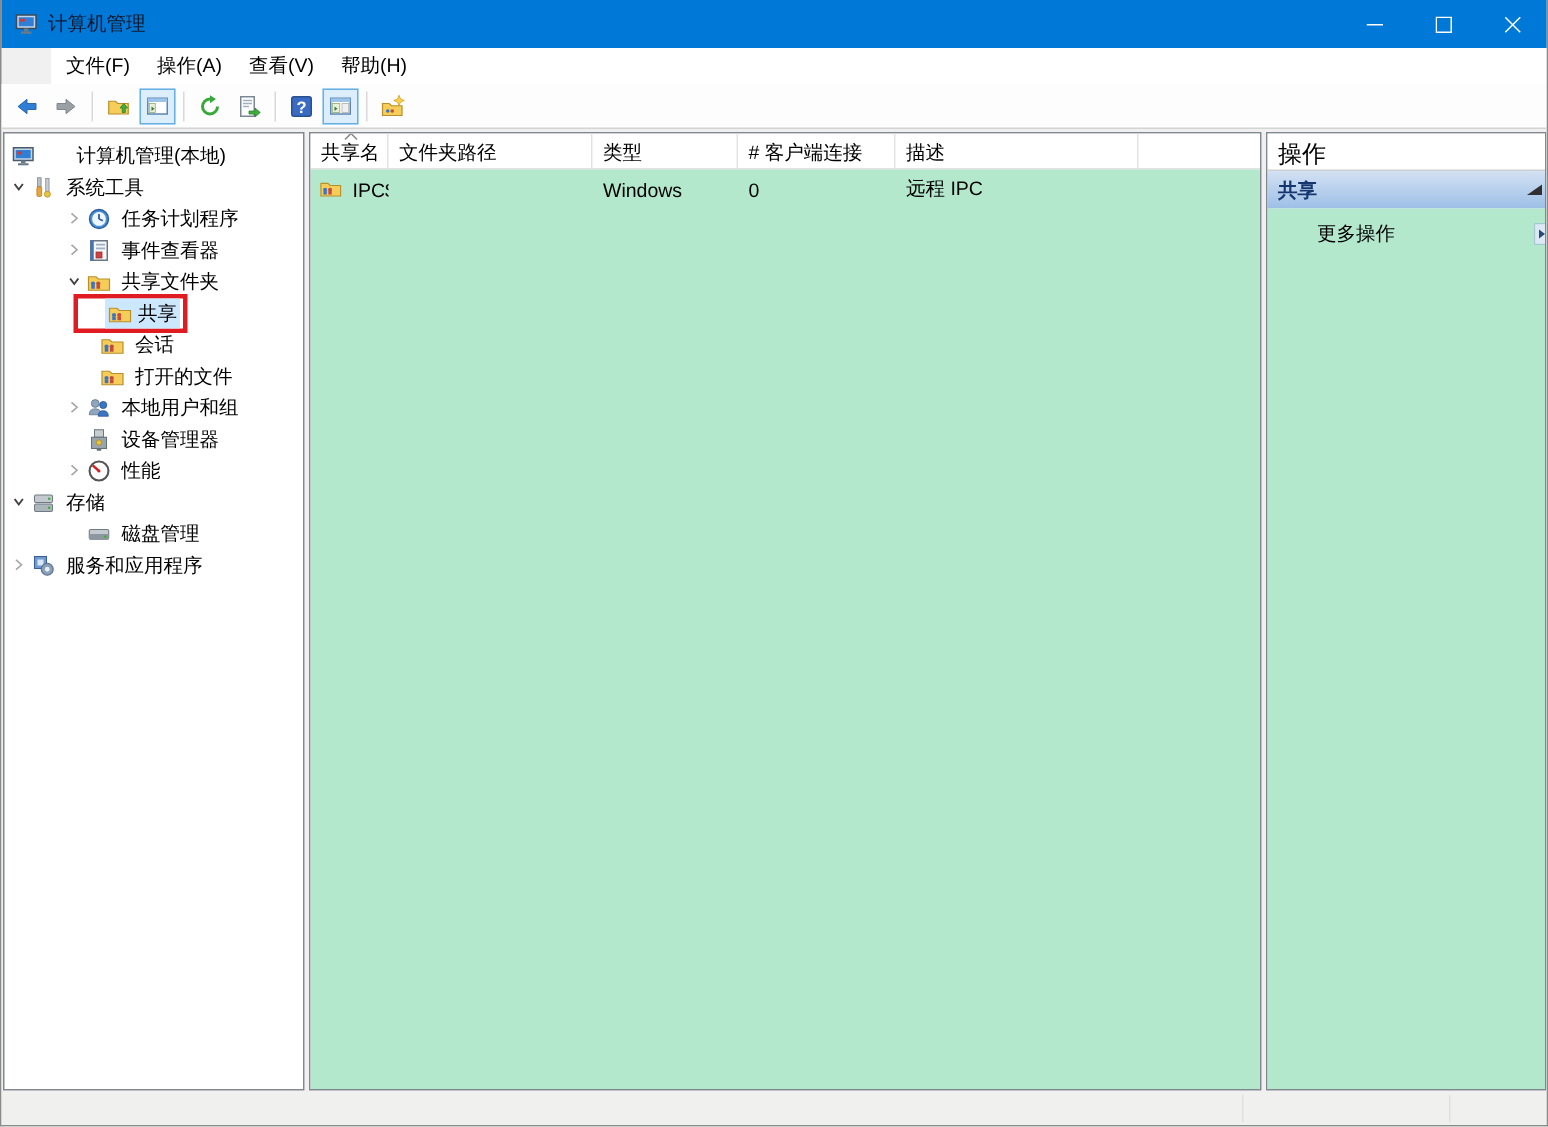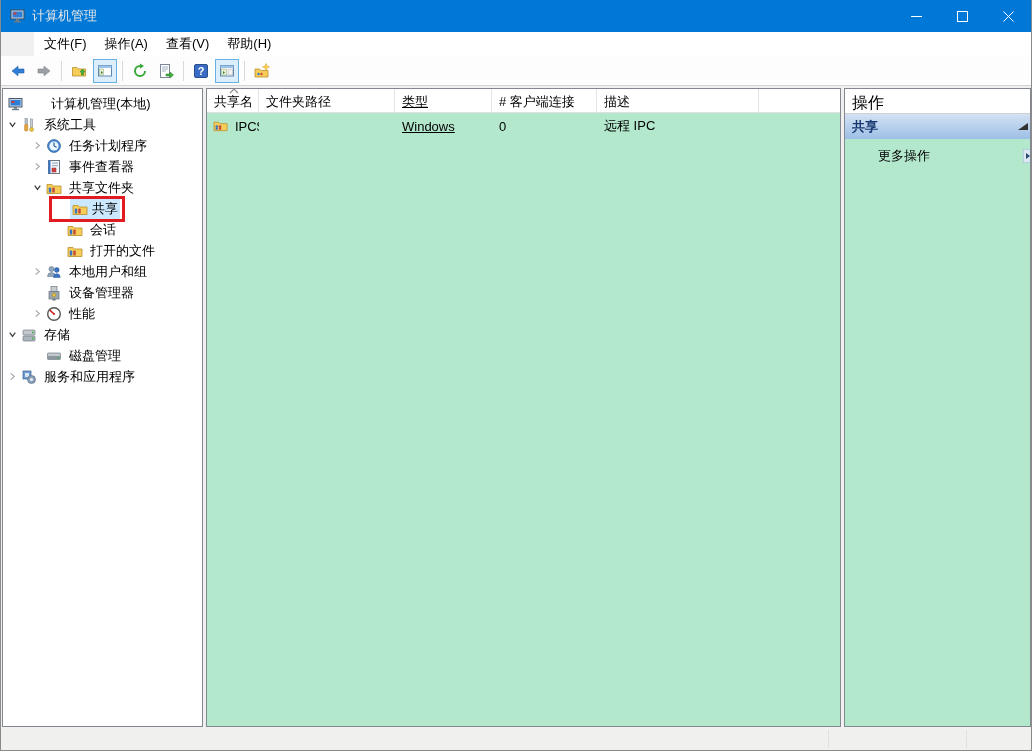--- a/index.html
+++ b/index.html
@@ -3,21 +3,21 @@
 <meta charset="utf-8">
 <style>
   * { margin:0; padding:0; box-sizing:border-box; }
   html,body { width:1032px; height:751px; overflow:hidden; }
   body { font-family:"Liberation Sans", sans-serif; font-size:13px; color:#000; background:#f0f0f0; }
   .window { width:1032px; height:751px; border-left:1px solid #8a8a8a; border-right:1px solid #8a8a8a; border-bottom:1px solid #8a8a8a; display:flex; flex-direction:column; background:#f0f0f0; }
 
   
   .titlebar { height:32px; background:#0078d7; display:flex; align-items:center; flex:0 0 auto; }
   .titlebar .app-icon { width:16px; height:16px; margin:0 6px 0 9px; flex:0 0 auto; }
-  .titlebar .title { color:#e5e5e5; font-size:13px; }
+  .titlebar .title { color:#0f172a; font-size:13px; }
   .titlebar .spacer { flex:1; }
   .win-btn { width:46px; height:32px; display:flex; align-items:center; justify-content:center; }
 
   
   .menubar { height:24px; background:#ffffff; display:flex; align-items:center; padding-left:1px; flex:0 0 auto;margin-left:33px; }
   .menu-item { padding:3px 9px; font-size:13px; }
 
   
   .toolbar { height:30px; background:#fdfdfd; border-bottom:1px solid #d4d4d4; display:flex; align-items:center; padding-left:4px; flex:0 0 auto; }
   .tb-btn { width:24px; height:24px; display:flex; align-items:center; justify-content:center; margin:0 1px; border:1px solid transparent; }
@@ -27,29 +27,29 @@
   
   .workspace { flex:1 1 auto; display:flex; gap:3px; padding:2px 0 1px 1px; background:#f0f0f0; overflow:hidden; }
   .panel { border:1px solid #828790; background:#fff; overflow:hidden; }
 
   
   .tree-panel { width:201px; flex:0 0 auto; padding-top:4px; }
   .tree-row { height:21px; display:flex; align-items:center; white-space:nowrap; }
   .chev { width:18px; height:14px; display:flex; align-items:center; justify-content:center; flex:0 0 auto; }
   .ticon { width:16px; height:16px; margin-right:4px; flex:0 0 auto; }
   .tlabel { padding:1px 3px; }
-  .pl0 { padding-left:5px;gap:20px; } .pl1 { padding-left:0; } .pl2 { padding-left:25px; } .pl3 { padding-left:46px; }
+  .pl0 { padding-left:5px;gap:20px; } .pl1 { padding-left:0; } .pl2 { padding-left:37px; } .pl3 { padding-left:46px; }
   .red-ann { display:inline-flex; align-items:center; border:3px solid #e01b22; margin:-3px 0; padding-right:2px; }
   .sel { background:#cce8ff; display:inline-flex; align-items:center; padding:1px 2px; }
 
   
   .list-panel { flex:1 1 auto; display:flex; flex-direction:column; }
   .list-header { height:24px; background:#fff; display:flex; border-bottom:1px solid #e0e0e0; flex:0 0 auto; }
   .hcell { border-right:1px solid #e3e3e3; padding:4px 0 0 7px; font-size:13px; position:relative; white-space:nowrap; overflow:hidden; }
-  .c0{width:52px;} .c1{width:136px;} .c2{width:97px;text-decoration:underline;} .c3{width:105px;} .c4{width:162px;} .cflex{flex:1;border-right:none;}
+  .c0{width:52px;} .c1{width:136px;} .c2{width:97px;} .c3{width:105px;} .c4{width:162px;} .cflex{flex:1;border-right:none;}
   .sort-caret { position:absolute; top:-2px; left:22px; }
   .list-body { flex:1; background:#b4e8cd; }
   .list-row { height:26px; display:flex; align-items:center; }
   .rcell { padding-left:7px; white-space:nowrap; overflow:hidden; display:flex; align-items:center; }
   .rcell .ticon { margin:0 6px 0 -1px; }
 
   
   .actions-panel { width:187px; flex:0 0 auto; display:flex; flex-direction:column; }
   .actions-title { height:25px; background:#fff; border-bottom:1px solid #d0d0d0; padding:4px 0 0 7px; font-size:16px; flex:0 0 auto; }
   .section-bar { height:25px; background:linear-gradient(#d3e1f3,#9dbfe6); display:flex; align-items:center; padding:0 2px 0 7px; color:#15376e; font-weight:bold; flex:0 0 auto; position:relative; }

